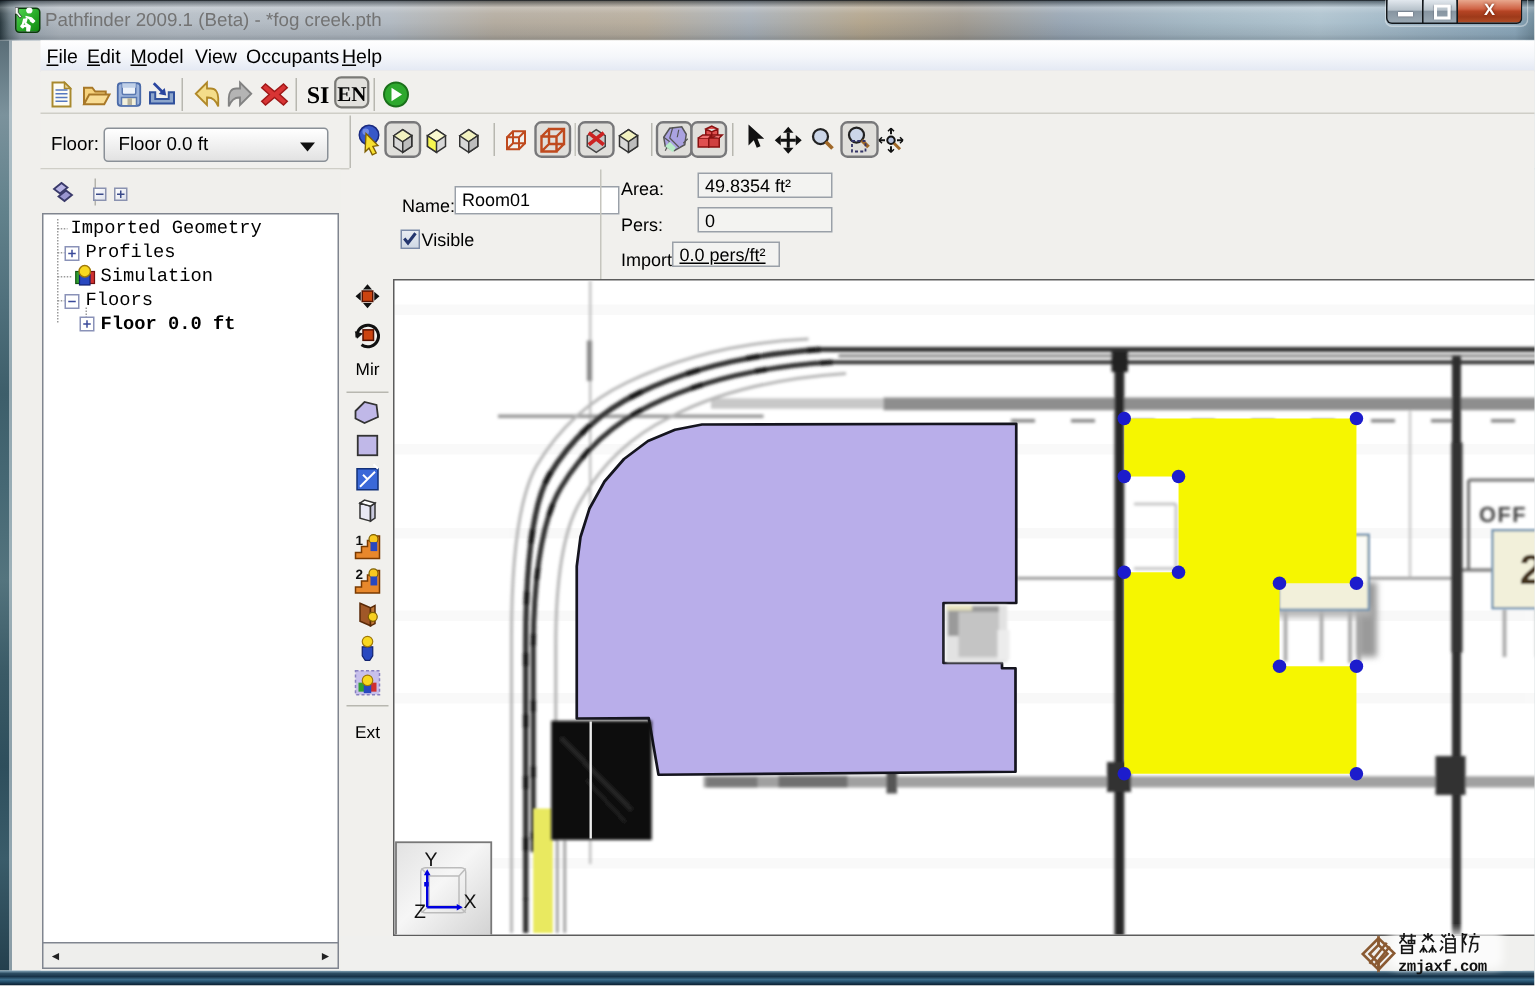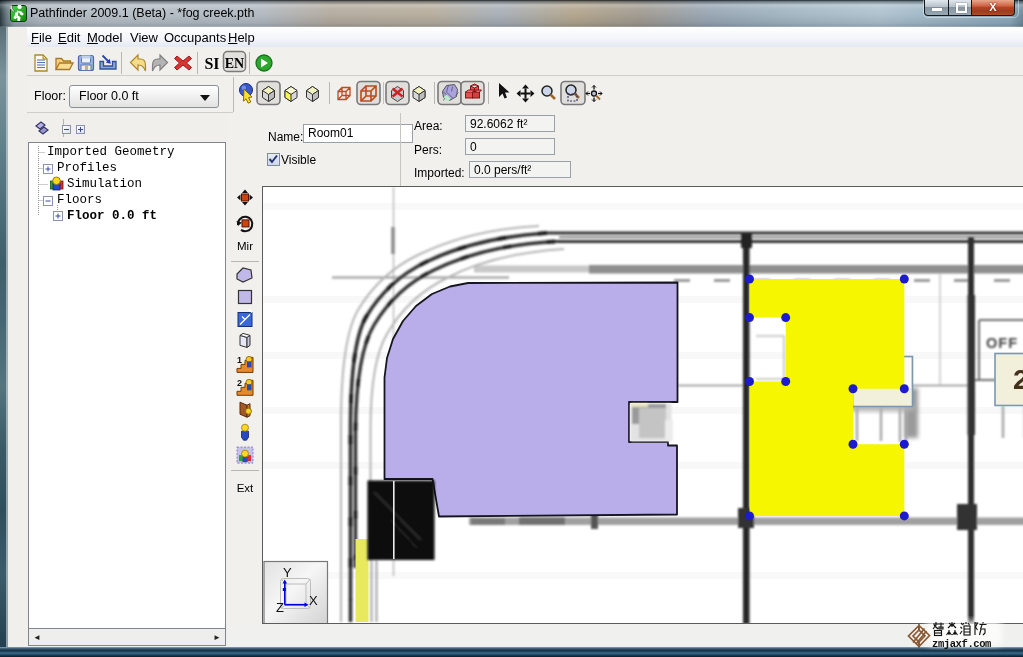--- a/index.html
+++ b/index.html
@@ -31,21 +31,21 @@
   #wb-min{left:0;width:25px;border-bottom-left-radius:4px;
      background:linear-gradient(180deg,#e2e8ee 0%,#b6c1ca 45%,#8795a1 50%,#9aa8b3 100%);}
   #wb-max{left:24px;width:24px;
      background:linear-gradient(180deg,#e2e8ee 0%,#b6c1ca 45%,#8795a1 50%,#9aa8b3 100%);}
   #wb-cls{left:47px;width:44px;border-bottom-right-radius:4px;
      background:linear-gradient(180deg,#e8a88e 0%,#cf6244 40%,#b54424 50%,#9e3a1a 75%,#b04e28 100%);}
   .wb .g{position:absolute;left:0;right:0;text-align:center;color:#fff;font-weight:bold;}
   
   #appicon{left:10px;top:5px;width:15px;height:15px;border-radius:3px;
      background:linear-gradient(135deg,#4fd44f 0%,#27aa27 55%,#118811 100%);border:1px solid #0b3b0b;}
-  #title-text{left:30px;top:6px;font-size:12.5px;color:#000000;}
+  #title-text{left:30px;top:6px;font-size:12.5px;color:#737373;}
   
   #client{left:8px;top:27px;width:1007px;height:620px;background:#f1f0ed;margin-left:19px;}
   
   #menubar{left:0;top:0;width:1007px;height:20px;
      background:linear-gradient(180deg,#ffffff 0%,#f4f6fa 55%,#e4e9f4 100%);
      border-bottom:1px solid #d9dde6;font-size:13px;color:#000;}
   .mi{position:absolute;top:3px;}
   
   #toolbar{left:0;top:20px;width:1007px;height:28px;background:#f1f0ed;border-bottom:1px solid #cfcec7;}
   
@@ -335,25 +335,25 @@
       <span style="position:absolute;left:35px;top:17px">Name:</span>
       <div class="pfield" style="left:70px;top:11px;width:110px;height:19px;">Room01</div>
       <div id="vischk">
         <svg width="13" height="13" style="position:absolute;left:-1px;top:-1px">
         <path d="M2.5,6 L5,9 L10,2.5" fill="none" stroke="#24366e" stroke-width="2"></path>
         </svg>
       </div>
       <span style="position:absolute;left:48px;top:40px">Visible</span>
       <div id="ppdiv"></div>
       <span style="position:absolute;left:181px;top:6px">Area:</span>
-      <div class="pfield ro" style="left:232px;top:2px;width:90px;height:17px;">92.6062 ft²</div>
+      <div class="pfield ro" style="left:232px;top:2px;width:90px;height:17px;">49.8354 ft²</div>
       <span style="position:absolute;left:181px;top:30px">Pers:</span>
       <div class="pfield ro" style="left:232px;top:25px;width:90px;height:17px;">0</div>
       <span style="position:absolute;left:181px;top:53px">Imported:</span>
-      <div class="pfield ro" style="left:236px;top:48px;width:102px;height:17px;">0.0 pers/ft²</div>
+      <div class="pfield ro" style="left:215px;top:48px;width:72px;height:17px;text-decoration:underline;">0.0 pers/ft²</div>
     </div>
     <div class="abs" id="istrip">
       <svg width="35" height="460">
 
         <g transform="translate(18,11.5)">
           <path d="M0,-8 l-3,3.5 h6 z M0,8 l-3,-3.5 h6 z M-8,0 l3.5,-3 v6 z M8,0 l-3.5,-3 v6 z" fill="#111"></path>
           <rect x="-3.5" y="-3.5" width="7" height="7" fill="#cc4410" stroke="#551100" stroke-width="1"></rect>
         </g>
 
         <g transform="translate(18,36.9)">

